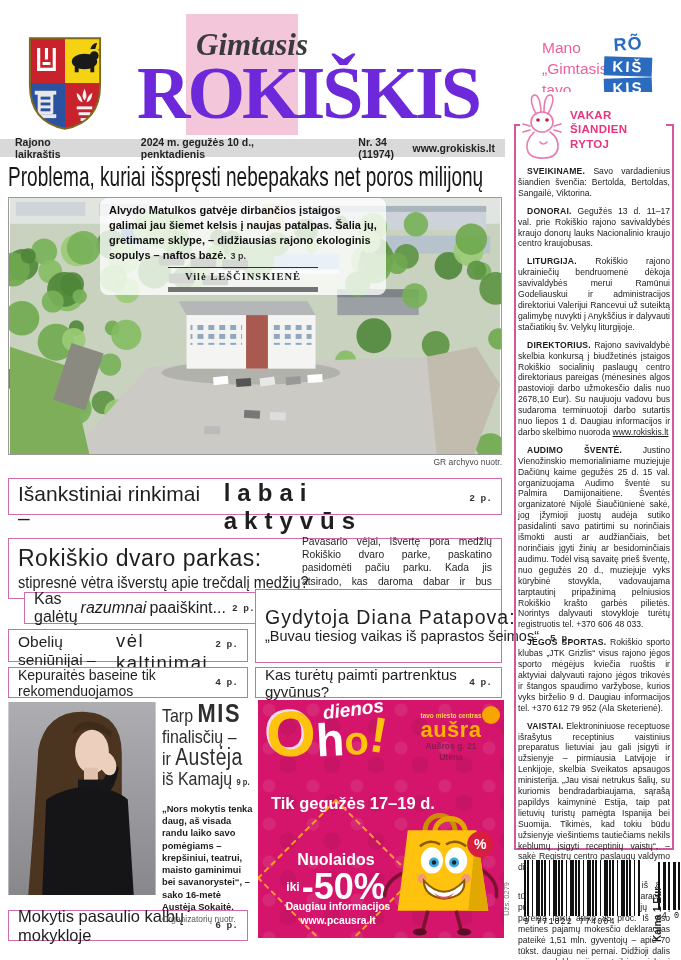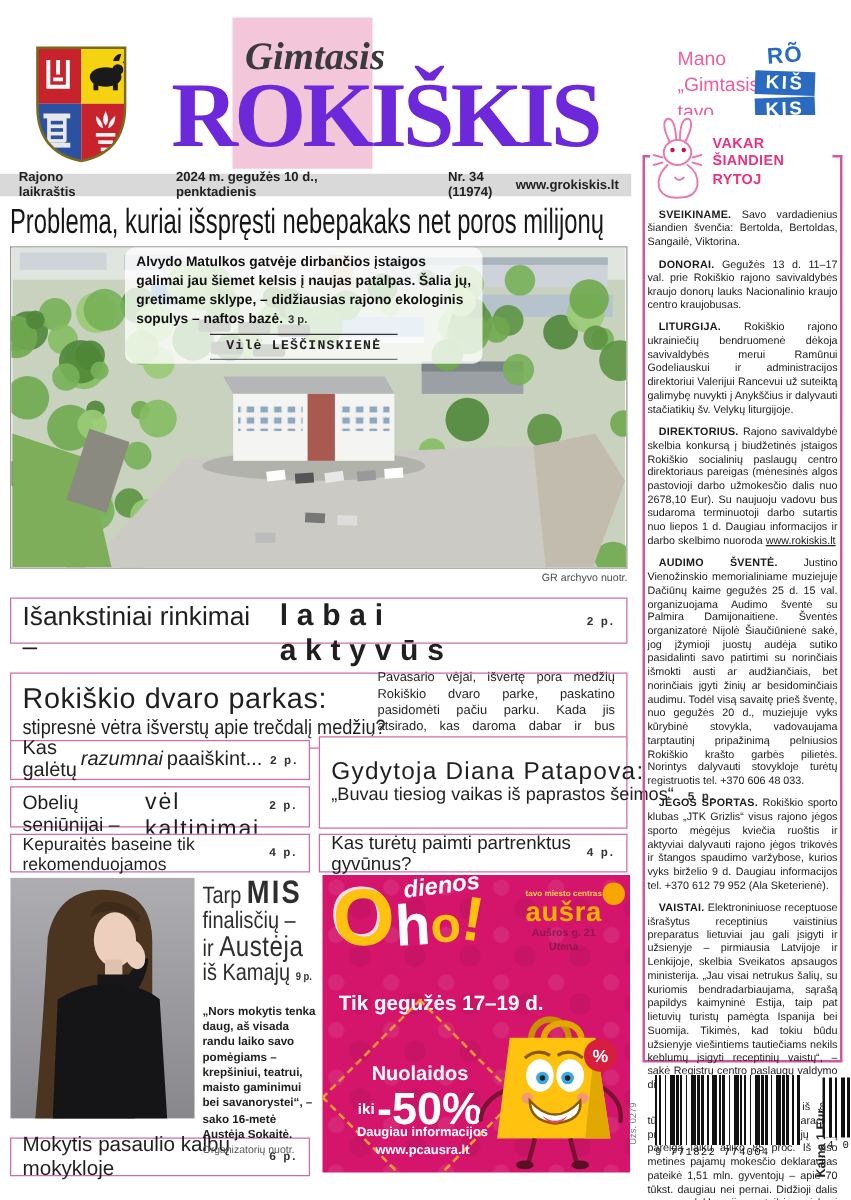--- a/index.html
+++ b/index.html
@@ -23,38 +23,38 @@
   .infobar .i2{margin-left:58px;}
   .infobar .i3{margin-left:72px;}
   .infobar .i4{margin-left:auto;margin-right:10px;}
 
   
   .headline{position:absolute;left:8px;top:161px;width:740px;white-space:nowrap;font-size:28px;color:#161616;transform:scaleX(.68);transform-origin:0 0;}
   .photo{position:absolute;left:8px;top:197px;width:494px;height:258px;border:1px solid #9a9a9a;box-sizing:border-box;overflow:hidden;}
   .photo svg{display:block;}
   .caption{position:absolute;left:100px;top:198px;width:268px;background:rgba(255,255,255,.78);border-radius:8px;padding:5px 9px 3px;font-size:11px;font-weight:bold;line-height:1.35;color:#111;}
   .caption .pg{font-size:9px;margin-left:4px;}
-  .byline{width:150px;margin:5px auto 0;text-align:center;font-family:Liberation Mono, monospace;font-weight:bold;font-size:10.5px;letter-spacing:1px;color:#222;border-top:1px solid #333;border-bottom:1px solid #737373;padding:2px 0;}
+  .byline{width:150px;margin:5px auto 0;text-align:center;font-family:Liberation Serif, serif;font-weight:bold;font-size:10.5px;letter-spacing:1px;color:#222;border-top:1px solid #333;border-bottom:5px solid #737373;padding:2px 0;}
   .credit{position:absolute;left:8px;top:457px;width:494px;text-align:right;font-size:8.5px;color:#4a4a4a;}
 
   
   .tbox{position:absolute;border:1.5px solid #cf6da8;box-sizing:border-box;background:#fff;display:flex;align-items:center;padding:0 9px;color:#1f1f1f;}
   .pg{font-size:9.5px;font-weight:bold;color:#333;white-space:nowrap;}
   .tbox .pg{margin-left:auto;padding-left:6px;font-family:Liberation Mono, monospace;}
   .cx88{display:inline-block;transform:scaleX(.88);transform-origin:0 50%;white-space:nowrap;}
   #t-elections{left:8px;top:478px;width:494px;height:37px;align-items:baseline;}
   #t-elections .pre{font-size:21px;}
   #t-elections .wide{font-size:24px;font-weight:bold;letter-spacing:7px;margin-left:8px;}
   #t-park{left:8px;top:522px;width:494px;height:61px;align-items:center;margin-top:16px;}
   #t-park .lft{width:278px;flex:none;}
   #t-park .l1{font-size:23px;letter-spacing:.5px;line-height:1.05;}
   #t-park .l2{font-size:16.5px;line-height:1.1;margin-top:2px;}
   #t-park .blurb{font-size:10.3px;line-height:1.28;text-align:justify;padding-left:6px;}
   #t-park .blurb .pg{margin-left:2px;}
-  #t-razumnai{left:8px;top:592px;width:240px;height:32px;font-size:16px;}
+  #t-razumnai{left:24px;top:592px;width:240px;height:32px;font-size:16px;}
   #t-razumnai i{margin:0 3px;}
   #t-doctor{left:255px;top:589px;width:247px;height:74px;}
   #t-doctor .l1{font-size:19.5px;letter-spacing:1px;line-height:1.1;white-space:nowrap;}
   #t-doctor .l2{font-size:14.5px;line-height:1.2;white-space:nowrap;}
   #t-doctor .l2 .pg{margin-left:5px;}
   #t-obeliai{left:8px;top:629px;width:240px;height:33px;align-items:baseline;}
   #t-obeliai .pre{font-size:15.5px;}
   #t-obeliai .wide{font-size:18.5px;letter-spacing:1.5px;margin-left:5px;}
   #t-pool{left:8px;top:667px;width:240px;height:31px;font-size:14px;}
   #t-animals{left:255px;top:667px;width:247px;height:31px;font-size:15px;}

